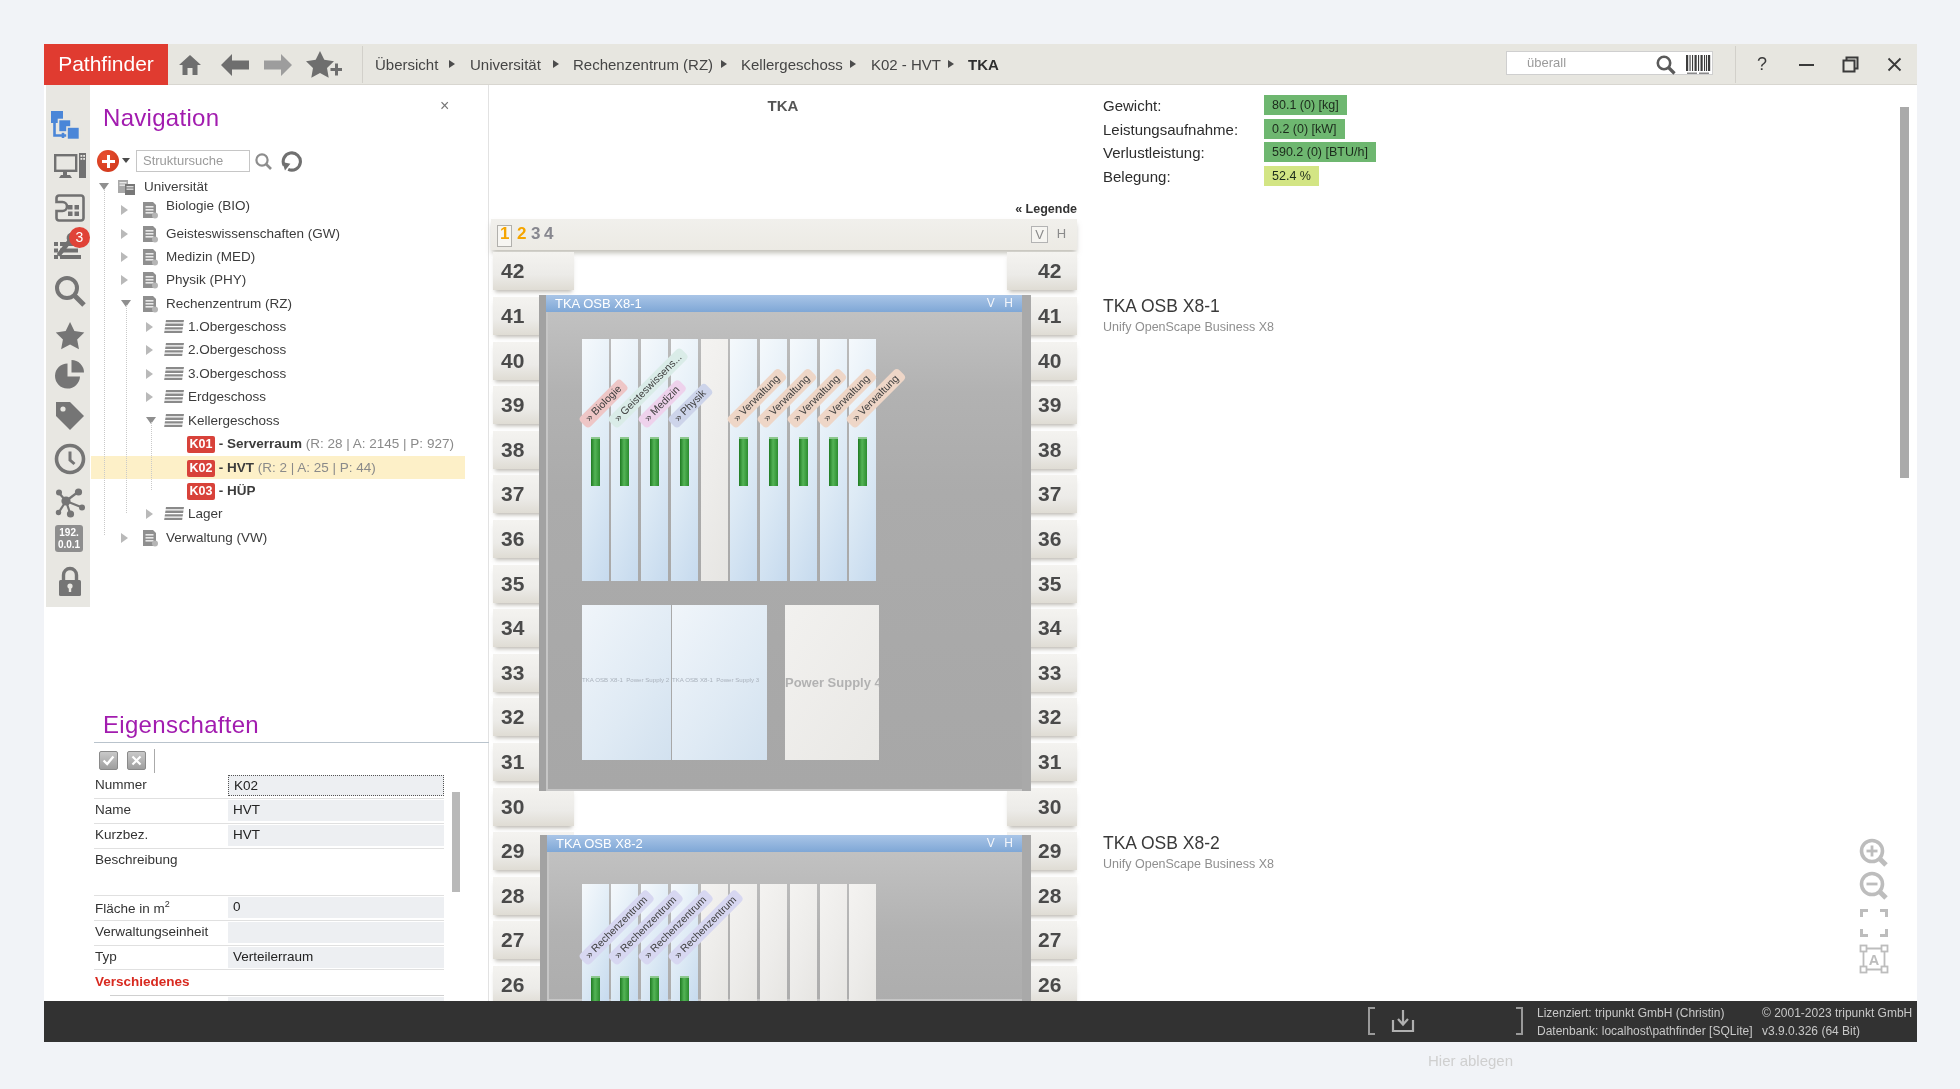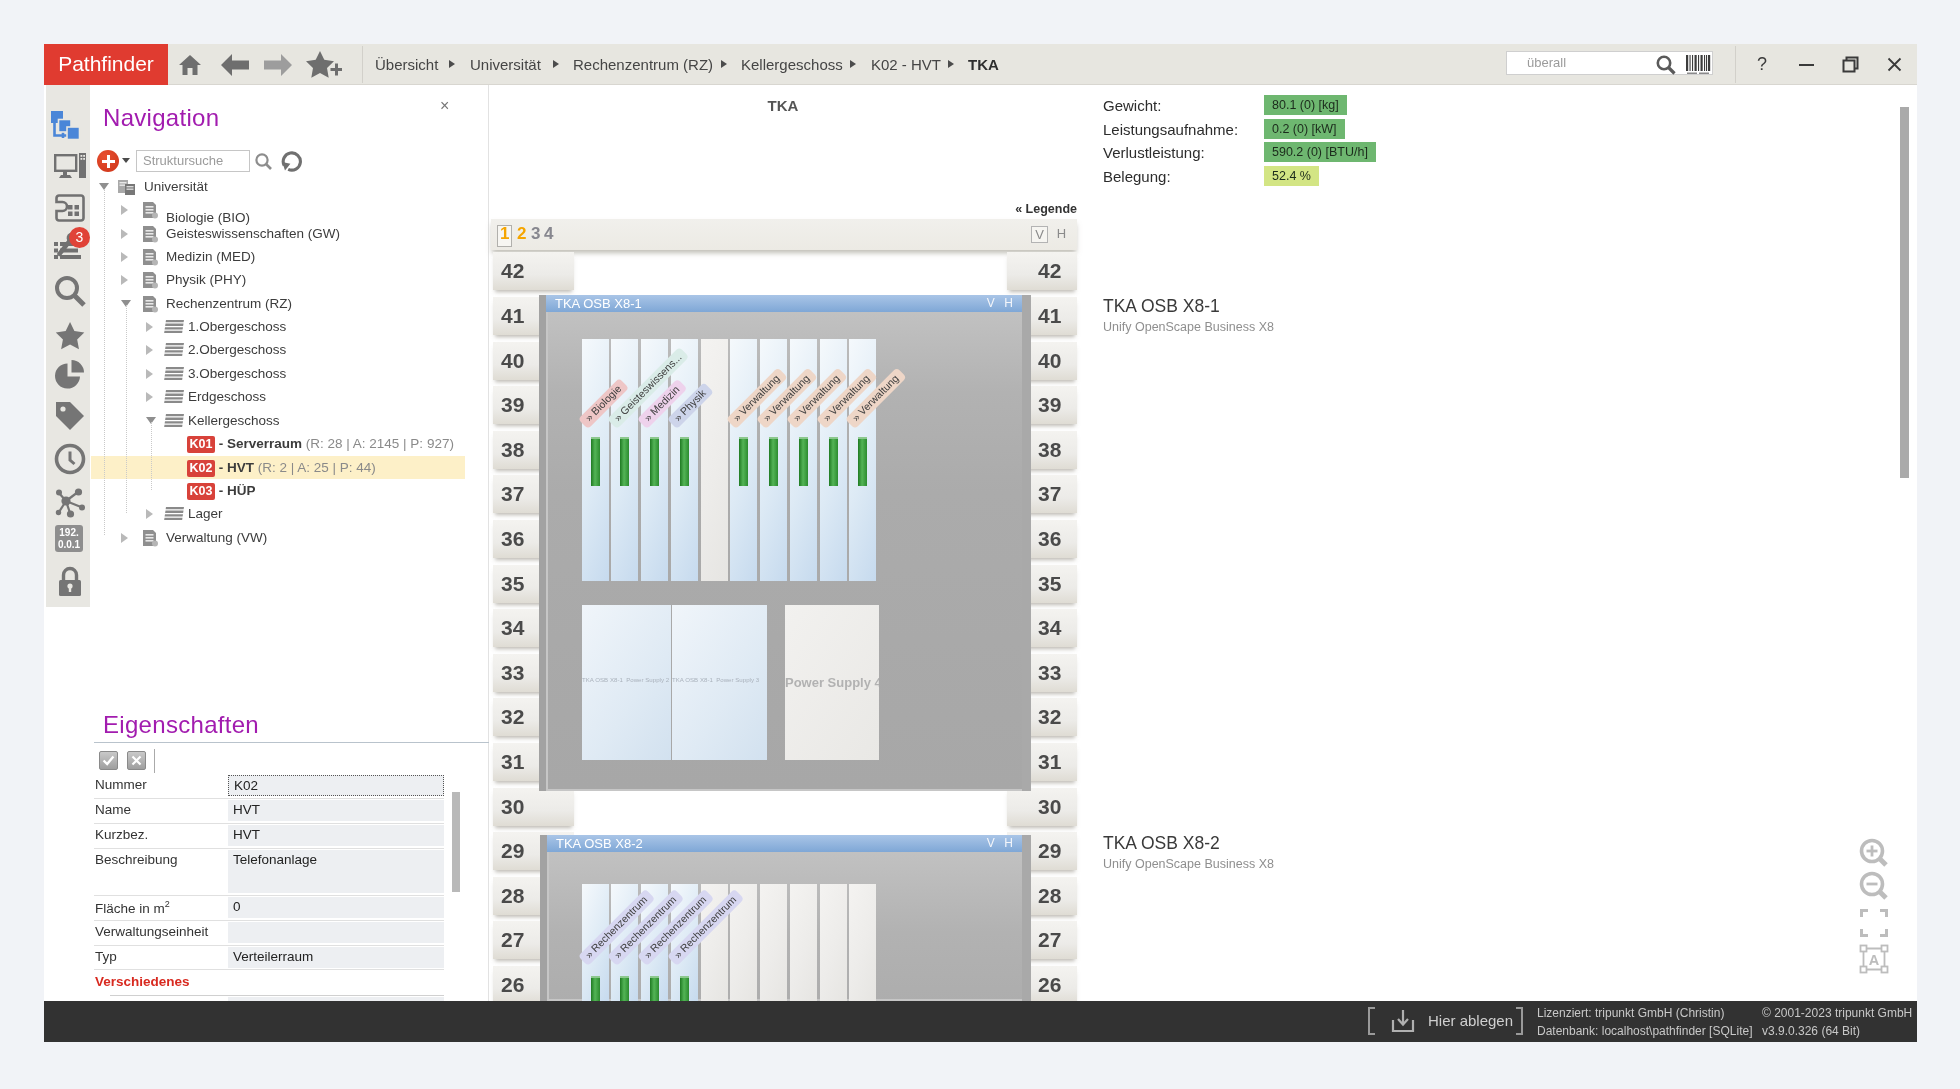--- a/index.html
+++ b/index.html
@@ -222,21 +222,21 @@
     </svg>
 <div class="abs trow" style="left:144px;top:175px">Universität</div>
 <div class="abs tri-c" style="left:121px;top:204.5px"></div>
 <svg class="abs" style="left:141px;top:201px" width="18" height="18" viewBox="0 0 18 18">
       <path d="M2 1 h10 l3 3 v13 h-13 Z" fill="#8f8f8f"></path>
       <rect x="4.5" y="5" width="8" height="1.6" fill="#e8e8e8"></rect>
       <rect x="4.5" y="8" width="8" height="1.6" fill="#e8e8e8"></rect>
       <rect x="4.5" y="11" width="8" height="1.6" fill="#e8e8e8"></rect>
       <circle cx="14" cy="14.5" r="3" fill="#b5b5b5"></circle>
     </svg>
-<div class="abs trow" style="left:166px;top:206px">Biologie (BIO)</div>
+<div class="abs trow" style="left:166px;top:194px">Biologie (BIO)</div>
 <div class="abs tri-c" style="left:121px;top:228.5px"></div>
 <svg class="abs" style="left:141px;top:225px" width="18" height="18" viewBox="0 0 18 18">
       <path d="M2 1 h10 l3 3 v13 h-13 Z" fill="#8f8f8f"></path>
       <rect x="4.5" y="5" width="8" height="1.6" fill="#e8e8e8"></rect>
       <rect x="4.5" y="8" width="8" height="1.6" fill="#e8e8e8"></rect>
       <rect x="4.5" y="11" width="8" height="1.6" fill="#e8e8e8"></rect>
       <circle cx="14" cy="14.5" r="3" fill="#b5b5b5"></circle>
     </svg>
 <div class="abs trow" style="left:166px;top:222px">Geisteswissenschaften (GW)</div>
 <div class="abs tri-c" style="left:121px;top:251.5px"></div>
@@ -341,21 +341,20 @@
 <div class="abs frow-label" style="top:776.5px">Nummer</div>
 <div class="abs ffield" style="top:774.5px;height:21.5px;line-height:20px;border:1px dotted #555;">K02</div>
 <div class="abs fline" style="top:797.5px"></div>
 <div class="abs frow-label" style="top:802px">Name</div>
 <div class="abs ffield" style="top:800px;height:21px;line-height:20px;">HVT</div>
 <div class="abs fline" style="top:822.5px"></div>
 <div class="abs frow-label" style="top:826.5px">Kurzbez.</div>
 <div class="abs ffield" style="top:824.5px;height:21.5px;line-height:20px;">HVT</div>
 <div class="abs fline" style="top:847.5px"></div>
 <div class="abs frow-label" style="top:852px">Beschreibung</div>
-<div class="abs ffield" style="top:850px;height:43px;line-height:20px;">Telefonanlage</div>
 <div class="abs fline" style="top:894.5px"></div>
 <div class="abs frow-label" style="top:899px">Fläche in m<sup>2</sup></div>
 <div class="abs ffield" style="top:897px;height:21px;line-height:20px;">0</div>
 <div class="abs fline" style="top:919.5px"></div>
 <div class="abs frow-label" style="top:923.5px">Verwaltungseinheit</div>
 <div class="abs ffield" style="top:921.5px;height:21.5px;line-height:20px;"></div>
 <div class="abs fline" style="top:944.5px"></div>
 <div class="abs frow-label" style="top:948.5px">Typ</div>
 <div class="abs ffield" style="top:946.5px;height:21px;line-height:20px;">Verteilerraum</div>
 <div class="abs fline" style="top:969.0px"></div>
@@ -515,17 +514,17 @@
 <div class="abs" id="footer"></div>
 <div class="abs fbrak" style="left:1368px;border-left:2px solid #9a9a9a;border-top:2px solid #9a9a9a;border-bottom:2px solid #9a9a9a"></div>
 <div class="abs fbrak" style="left:1516px;border-right:2px solid #9a9a9a;border-top:2px solid #9a9a9a;border-bottom:2px solid #9a9a9a"></div>
 <svg class="abs" style="left:1390px;top:1008px" width="26" height="26" viewBox="0 0 26 26">
       <g stroke="#b0b0b0" stroke-width="2.2" fill="none">
         <path d="M3 12 V23 H23 V12"></path>
         <path d="M13 2 V15"></path>
         <path d="M8 11 L13 16.5 L18 11"></path>
       </g>
     </svg>
-<div class="abs" style="left:1428px;top:1012px;font-size:15px;color:#cfcfcf">Hier ablegen</div>
+<div class="abs" style="left:1428px;top:1052px;font-size:15px;color:#cfcfcf">Hier ablegen</div>
 <div class="abs" style="left:1537px;top:1006px;font-size:12px;color:#c8c8c8">Lizenziert: tripunkt GmbH (Christin)</div>
 <div class="abs" style="left:1537px;top:1024px;font-size:12px;color:#c8c8c8">Datenbank: localhost\pathfinder [SQLite]</div>
 <div class="abs" style="left:1762px;top:1006px;font-size:12px;color:#c8c8c8">© 2001-2023 tripunkt GmbH</div>
 <div class="abs" style="left:1762px;top:1024px;font-size:12px;color:#c8c8c8">v3.9.0.326 (64 Bit)</div>
 </div>
 </body></html>

